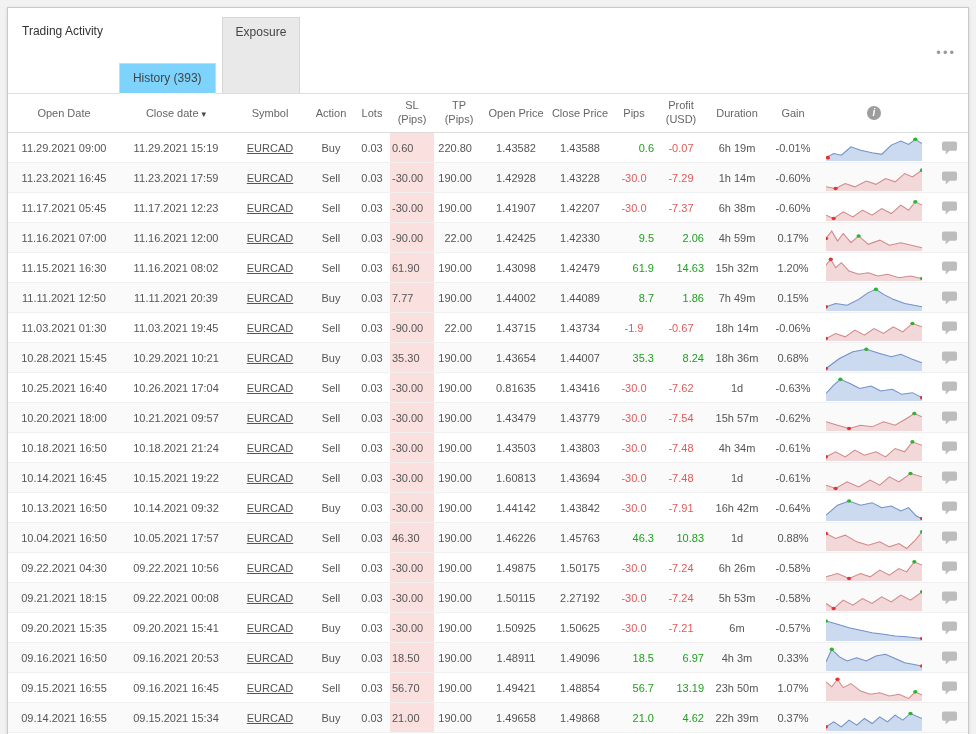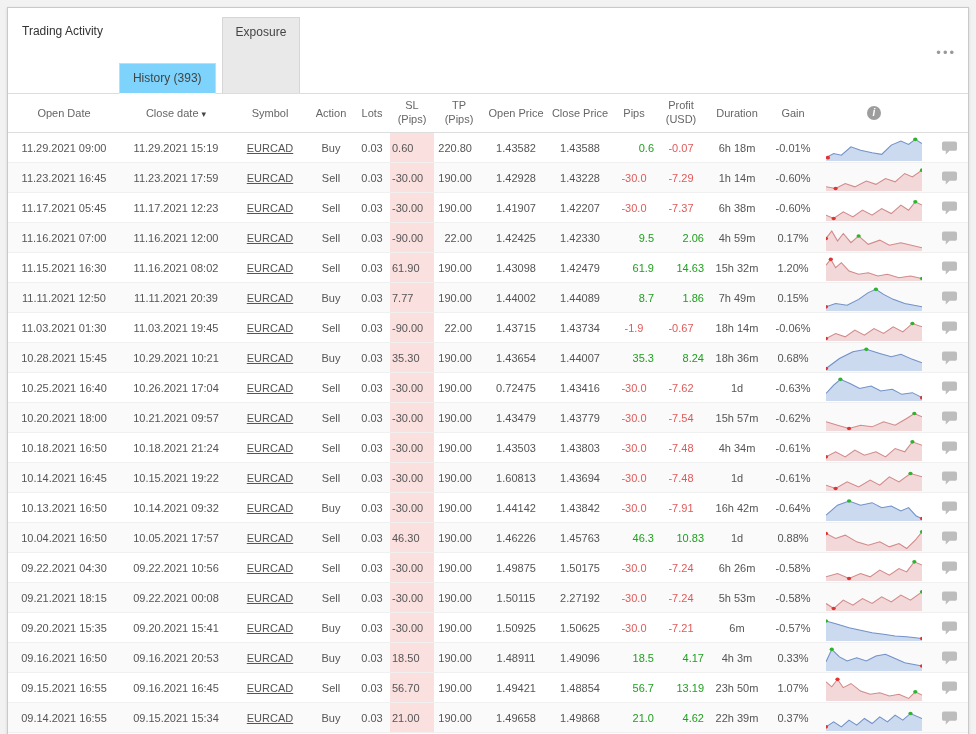--- a/index.html
+++ b/index.html
@@ -98,21 +98,21 @@
           <td>11.29.2021 15:19</td>
           <td class="symbol">EURCAD</td>
           <td>Buy</td>
           <td>0.03</td>
           <td class="sl-cell">0.60</td>
           <td class="tp-cell">220.80</td>
           <td>1.43582</td>
           <td>1.43588</td>
           <td class="num-pos">0.6</td>
           <td class="num-neg">-0.07</td>
-          <td>6h 18m</td>
+          <td>6h 19m</td>
           <td>-0.01%</td>
           <td>
             <svg viewBox="0 0 100 30" preserveAspectRatio="none" class="spark">
               <polygon points="0,26 8,21 16,23 26,13 36,17 48,20 58,22 68,11 78,6 86,10 93,4 100,9 100,30 0,30" fill="#ccdaf0"></polygon>
               <polyline points="0,26 8,21 16,23 26,13 36,17 48,20 58,22 68,11 78,6 86,10 93,4 100,9" fill="none" stroke="#7292c8" stroke-width="1.2"></polyline>
               <circle cx="2" cy="26" r="2.2" fill="#e03434"></circle>
               <circle cx="93" cy="4" r="2.2" fill="#2db32d"></circle>
             </svg>
           </td>
           <td>
@@ -318,21 +318,21 @@
           </td>
         </tr>
         <tr>
           <td>10.25.2021 16:40</td>
           <td>10.26.2021 17:04</td>
           <td class="symbol">EURCAD</td>
           <td>Sell</td>
           <td>0.03</td>
           <td class="sl-cell">-30.00</td>
           <td class="tp-cell">190.00</td>
-          <td>0.72475</td>
+          <td>0.81635</td>
           <td>1.43416</td>
           <td class="num-neg">-30.0</td>
           <td class="num-neg">-7.62</td>
           <td>1d</td>
           <td>-0.63%</td>
           <td>
             <svg viewBox="0 0 100 30" preserveAspectRatio="none" class="spark">
               <polygon points="0,21 8,11 15,4 25,9 35,15 47,12 57,18 69,16 79,22 90,20 100,26 100,30 0,30" fill="#ccdaf0"></polygon>
               <polyline points="0,21 8,11 15,4 25,9 35,15 47,12 57,18 69,16 79,22 90,20 100,26" fill="none" stroke="#7292c8" stroke-width="1.2"></polyline>
               <circle cx="15" cy="4" r="2.2" fill="#2db32d"></circle>
@@ -573,21 +573,21 @@
           <td>09.16.2021 16:50</td>
           <td>09.16.2021 20:53</td>
           <td class="symbol">EURCAD</td>
           <td>Buy</td>
           <td>0.03</td>
           <td class="sl-cell">18.50</td>
           <td class="tp-cell">190.00</td>
           <td>1.48911</td>
           <td>1.49096</td>
           <td class="num-pos">18.5</td>
-          <td class="num-pos">4.17</td>
+          <td class="num-pos">6.97</td>
           <td>4h 3m</td>
           <td>0.33%</td>
           <td>
             <svg viewBox="0 0 100 30" preserveAspectRatio="none" class="spark">
               <polygon points="0,19 6,4 14,13 22,18 32,14 42,18 52,12 62,10 72,15 82,20 100,24 100,30 0,30" fill="#ccdaf0"></polygon>
               <polyline points="0,19 6,4 14,13 22,18 32,14 42,18 52,12 62,10 72,15 82,20 100,24" fill="none" stroke="#7292c8" stroke-width="1.2"></polyline>
               <circle cx="6" cy="4" r="2.2" fill="#2db32d"></circle>
               <circle cx="100" cy="24" r="2.2" fill="#e03434"></circle>
             </svg>
           </td>

